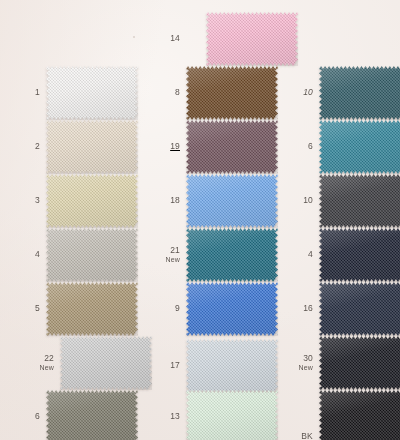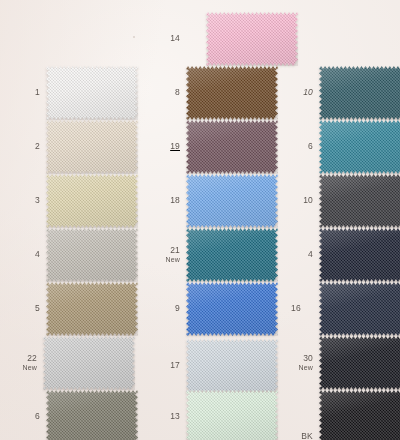--- a/index.html
+++ b/index.html
@@ -178,21 +178,21 @@
           <div class="sheen"></div>
         </div>
       </div>
       <div class="swatch-cell" style="top: 282px; left: 6px; height: 54px;">
         <div class="swatch-label" style="color: rgb(92, 85, 80);"><span>5</span></div>
         <div class="swatch-chip">
           <div class="cloth" style="background-color: rgb(167, 148, 113);"></div>
           <div class="sheen"></div>
         </div>
       </div>
-      <div class="swatch-cell" style="top: 336px; left: 3px; height: 54px;">
+      <div class="swatch-cell" style="top: 336px; left: 20px; height: 54px;">
         <div class="swatch-label" style="color: rgb(92, 85, 80);"><span>22</span><span class="new-tag">New</span></div>
         <div class="swatch-chip">
           <div class="cloth"></div>
           <div class="sheen"></div>
         </div>
       </div>
       <div class="swatch-cell" style="top: 390px; left: 6px; height: 54px;">
         <div class="swatch-label" style="color: rgb(92, 85, 80);"><span>6</span></div>
         <div class="swatch-chip">
           <div class="cloth" style="background-color: rgb(122, 119, 104);"></div>
@@ -281,21 +281,21 @@
         </div>
       </div>
       <div class="swatch-cell" style="top: 228px; left: 9px; height: 54px;">
         <div class="swatch-label" style="color: rgb(92, 85, 80);"><span>4</span></div>
         <div class="swatch-chip">
           <div class="cloth" style="background-color: rgb(22, 28, 46);"></div>
           <div class="sheen"></div>
         </div>
       </div>
       <div class="swatch-cell" style="top: 282px; left: 9px; height: 54px;">
-        <div class="swatch-label" style="color: rgb(92, 85, 80); text-align: center;"><span>16</span></div>
+        <div class="swatch-label" style="color: rgb(92, 85, 80);"><span>16</span></div>
         <div class="swatch-chip">
           <div class="cloth" style="background-color: rgb(28, 36, 56);"></div>
           <div class="sheen"></div>
         </div>
       </div>
       <div class="swatch-cell" style="top: 336px; left: 9px; height: 54px;">
         <div class="swatch-label" style="color: rgb(92, 85, 80);"><span>30</span><span class="new-tag">New</span></div>
         <div class="swatch-chip">
           <div class="cloth" style="background-color: rgb(17, 18, 26);"></div>
           <div class="sheen"></div>

